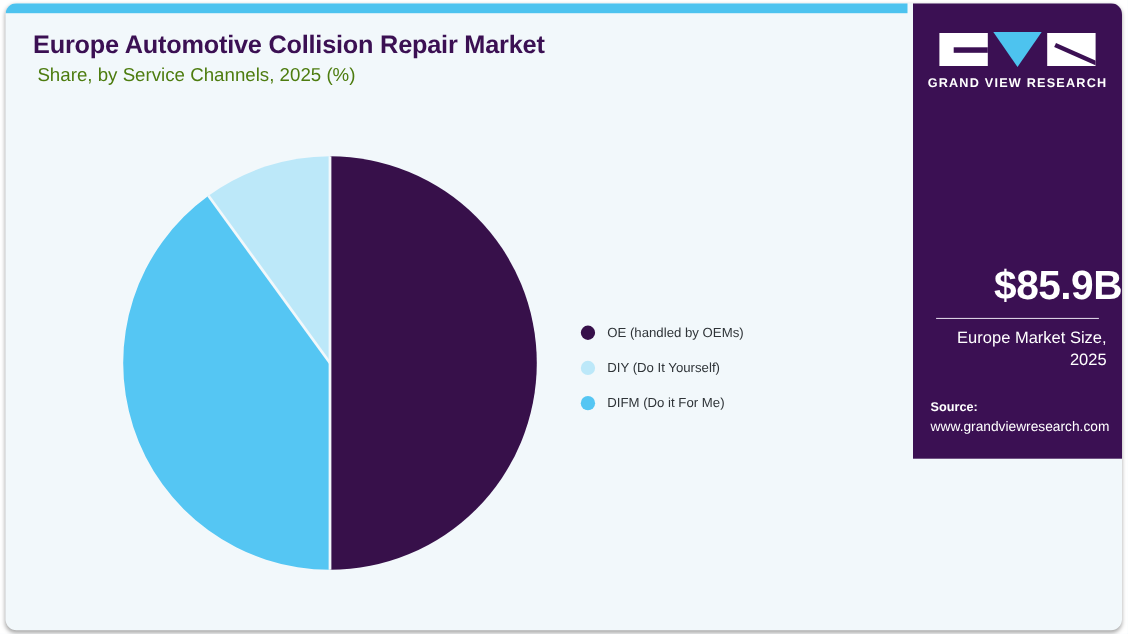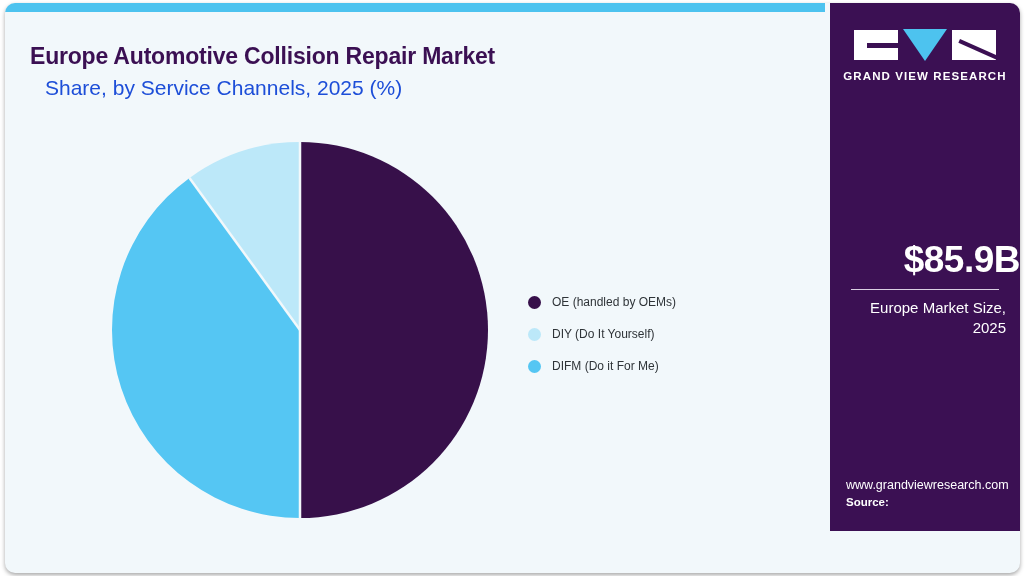--- a/index.html
+++ b/index.html
@@ -33,35 +33,35 @@
     top: 0;
     width: 820px;
     height: 9px;
     background: #4dc3ef;
   }
 
   
   #header {
     position: absolute;
     left: 25px;
-    top: 40px;
+    top: 24px;
     width: 780px;
   }
   #chart-title {
     font-size: 23px;
     font-weight: bold;
     color: #3b1053;
     letter-spacing: -0.2px;
     line-height: 1.15;
     margin: 0;
   }
   #chart-subtitle {
-    font-size: 21px;
-    color: #1d4ed8;
-    margin: 6px 0 0 15px;
+    font-size: 17px;
+    color: #4d7c0f;
+    margin: 6px 0 0 4px;
     line-height: 1.2;
   }
 
   
   #pie-wrap {
     position: absolute;
     left: 0;
     top: 0;
     width: 820px;
     height: 570px;
@@ -95,21 +95,21 @@
     color: #2f3438;
     white-space: nowrap;
   }
 
   
   #side-panel {
     position: absolute;
     right: 0;
     top: 0;
     width: 190px;
-    height: 528px;
+    height: 414px;
     background: #3b1053;
   }
   #logo-block {
     position: absolute;
     left: 0;
     top: 26px;
     width: 190px;
     text-align: center;
   }
   #logo-marks {
@@ -261,18 +261,18 @@
       <div id="logo-wordmark">GRAND VIEW RESEARCH</div>
     </div>
 
     <div id="stat-block">
       <div id="stat-value">$85.9B</div>
       <div id="stat-divider"></div>
       <div id="stat-caption">Europe Market Size, 2025</div>
     </div>
 
     <div id="source-block">
+      <div id="source-label">Source:</div>
       <div id="source-url">www.grandviewresearch.com</div>
-      <div id="source-label">Source:</div>
     </div>
 
   </div>
 </div>
 
 </body></html>

